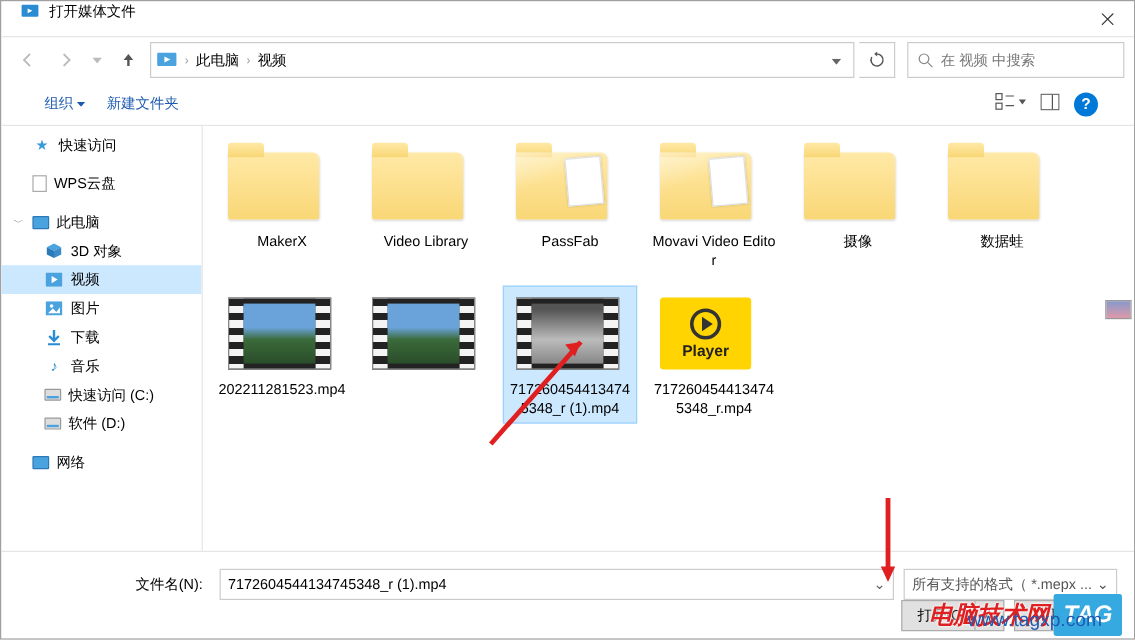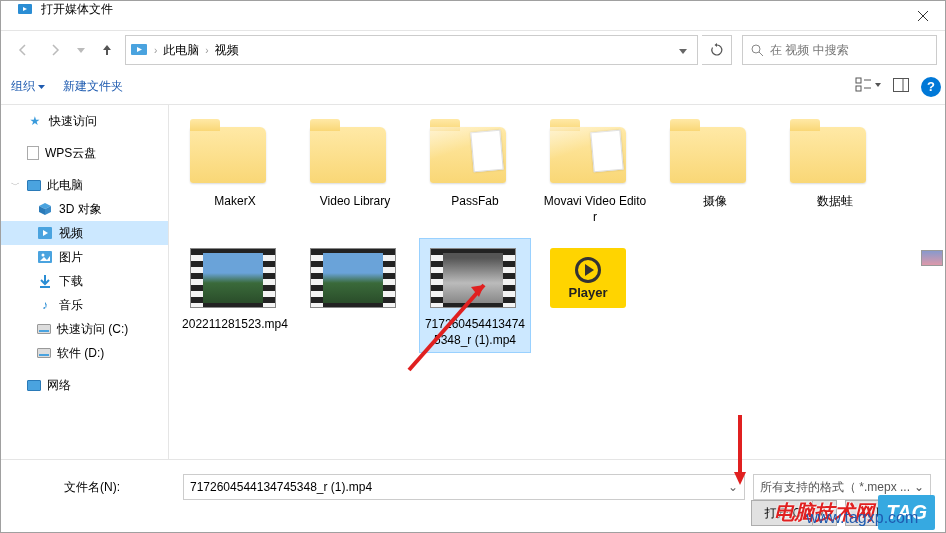--- a/index.html
+++ b/index.html
@@ -12,23 +12,23 @@
     
     .nav-bar { height: 38px; display: flex; align-items: center; padding: 4px 8px; gap: 4px; }
     .nav-btn { width: 28px; height: 28px; display: flex; align-items: center; justify-content: center; color: #999; }
     .nav-btn.enabled { color: #333; }
     .nav-dd { width: 16px; display: flex; align-items: center; justify-content: center; color: #999; }
     .address { flex: 1; height: 30px; border: 1px solid #ccc; display: flex; align-items: center; padding: 0 4px; gap: 6px; }
     .address .crumb { display: flex; align-items: center; gap: 4px; }
     .address .chev { color: #999; font-size: 10px; }
     .addr-dd { margin-left: auto; color: #666; padding: 0 6px; }
     .refresh { width: 30px; height: 30px; border: 1px solid #ccc; border-left: none; display: flex; align-items: center; justify-content: center; }
-    .search { width: 195px; height: 30px; border: 1px solid #ccc; margin-left: 6px; display: flex; align-items: center; padding: 0 8px; gap: 6px; color: #777; }
-    
-    .toolbar { height: 36px; display: flex; align-items: center; padding: 0 4px; gap: 6px; border-bottom: 1px solid #e5e5e5; }
+    .search { width: 181px; height: 30px; border: 1px solid #ccc; margin-left: 6px; display: flex; align-items: center; padding: 0 8px; gap: 6px; color: #777; }
+    
+    .toolbar { height: 36px; display: flex; align-items: center; padding: 0 30px; gap: 6px; border-bottom: 1px solid #e5e5e5; }
     .tbtn { color: #1e5bb0; padding: 4px 6px; display: flex; align-items: center; gap: 3px; }
     .tb-right { margin-left: auto; display: flex; align-items: center; gap: 12px; }
     .view-icon { color: #555; }
     .help { width: 20px; height: 20px; border-radius: 50%; background: #0078d7; color: #fff; display: flex; align-items: center; justify-content: center; font-weight: bold; font-size: 13px; }
     
     .body-area { display: flex; height: 354px; }
     .sidebar { width: 168px; overflow-y: auto; padding: 4px 0; border-right: 1px solid #e5e5e5; }
     .sb-item { display: flex; align-items: center; height: 24px; padding: 0 6px 0 20px; gap: 6px; }
     .sb-item.root { padding-left: 10px; }
     .sb-item.selected { background: #cce8ff; }
@@ -60,21 +60,21 @@
     .player-icon .txt { font-weight:bold; font-size:13px; margin-top:2px; color:#222; }
 
     .preview-thumb { position: absolute; right: 2px; top: 145px; width: 22px; height: 16px; background: linear-gradient(#8899cc, #dd99aa); border:1px solid #999; }
 
     .arrow-annot { position:absolute; width:110px; height:110px; pointer-events:none; }
     .arrow-annot svg line { stroke:#e02020; stroke-width:4; }
     .arrow-annot svg polygon { fill:#e02020; }
 
     .bottom-bar { border-top:1px solid #e5e5e5; padding: 14px 14px 10px; display:flex; flex-direction:column; gap:8px; position:relative; height: 75px; }
     .fn-row { display:flex; align-items:center; gap:8px; }
-    .fn-label { width:160px; text-align:center; padding-right: 6px; }
+    .fn-label { width:160px; text-align:right; padding-right: 6px; }
     .fn-input { flex:1; height:26px; border:1px solid #ccc; padding:0 6px; display:flex; align-items:center; }
     .filter { width:178px; height:26px; border:1px solid #ccc; display:flex; align-items:center; padding:0 6px; color:#555; justify-content:space-between; }
     .btn-row { display:flex; gap:8px; position:absolute; right:14px; bottom:8px; }
     .dlg-btn { width:86px; height:26px; border:1px solid #adadad; background:#e1e1e1; display:flex; align-items:center; justify-content:center; gap:2px; }
     .dlg-btn.primary { position:relative; }
     .dlg-btn .dd { font-size:9px; margin-left:4px; border-left:1px solid #adadad; padding-left:6px; height:100%; display:flex; align-items:center; }
 
     .watermark { position:absolute; right:10px; bottom:2px; pointer-events:none; display:flex; align-items:center; gap:4px; }
     .wm-text { color:#e02020; font-size:20px; font-weight:bold; font-style:italic; text-shadow:0 0 2px #fff,0 0 2px #fff; }
     .wm-url { font-size:16px; color:#1e5bb0; position:absolute; bottom:-1px; left:32px; white-space:nowrap; }
@@ -329,20 +329,21 @@
       </div>
     <div class="item">
         <div class="thumb">
           <div class="player-icon">
             <div class="circ">
               <div class="tri"></div>
             </div>
             <div class="txt">Player</div>
           </div>
         </div>
+        <div class="label">7172604544134745348_r.mp4</div>
       </div>
 
     <div class="preview-thumb"></div>
 
     <div class="arrow-annot" style="left:220px; top:170px;">
       <svg width="110" height="110">
           <line x1="95" y1="10" x2="20" y2="95"></line>
           <polygon points="95,10 82,12 90,22"></polygon>
         </svg>
     </div>

